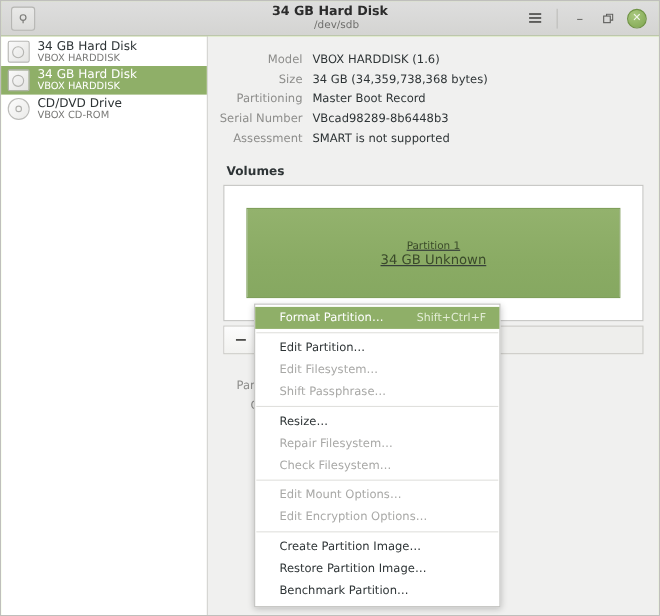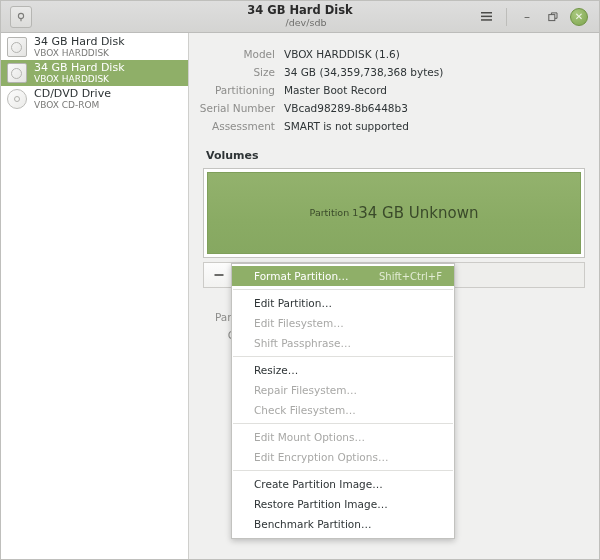--- a/index.html
+++ b/index.html
@@ -194,29 +194,31 @@
   }
   .vol-frame {
     margin: 0 14px 0 14px;
     border: 1px solid #c4c4c1;
     background: #ffffff;
     box-sizing: border-box;
   }
   .vol-bar {
     height: 80px;
     background: linear-gradient(to bottom, #93b26d, #8aab64 60%, #86a861);
-    margin: 3px;
+    margin: 20px;
     border: 1px solid #7f9f5b;
     display: flex;
     align-items: center;
     justify-content: center;
+    flex-direction: column;
     cursor: default;
+    text-decoration: underline;
   }
   .vol-l1 { font-size: 9.5px; color: #3a4a2a; line-height: 12px; }
-  .vol-l2 { font-size: 15px; color: #3a4a2a; line-height: 12px; }
+  .vol-l2 { font-size: 12px; color: #3a4a2a; line-height: 12px; }
 
   .vol-toolbar {
     margin: 4px 14px 0 14px;
     height: 26px;
     background: #eeeeec;
     border: 1px solid #cccbc8;
     box-sizing: border-box;
     display: flex;
     align-items: stretch;
   }
@@ -233,21 +235,21 @@
   }
 
   .below-details {
     padding-top: 20px;
   }
 
   
   .ctx-menu {
     position: absolute;
     left: 230px;
-    top: 262px;
+    top: 275px;
     width: 224px;
     background: #ffffff;
     border: 1px solid #c2c2bf;
     box-shadow: 0 2px 6px rgba(0,0,0,0.22);
     padding: 2px 0 4px 0;
     box-sizing: border-box;
     z-index: 40;
   }
   .mi {
     display: flex;

